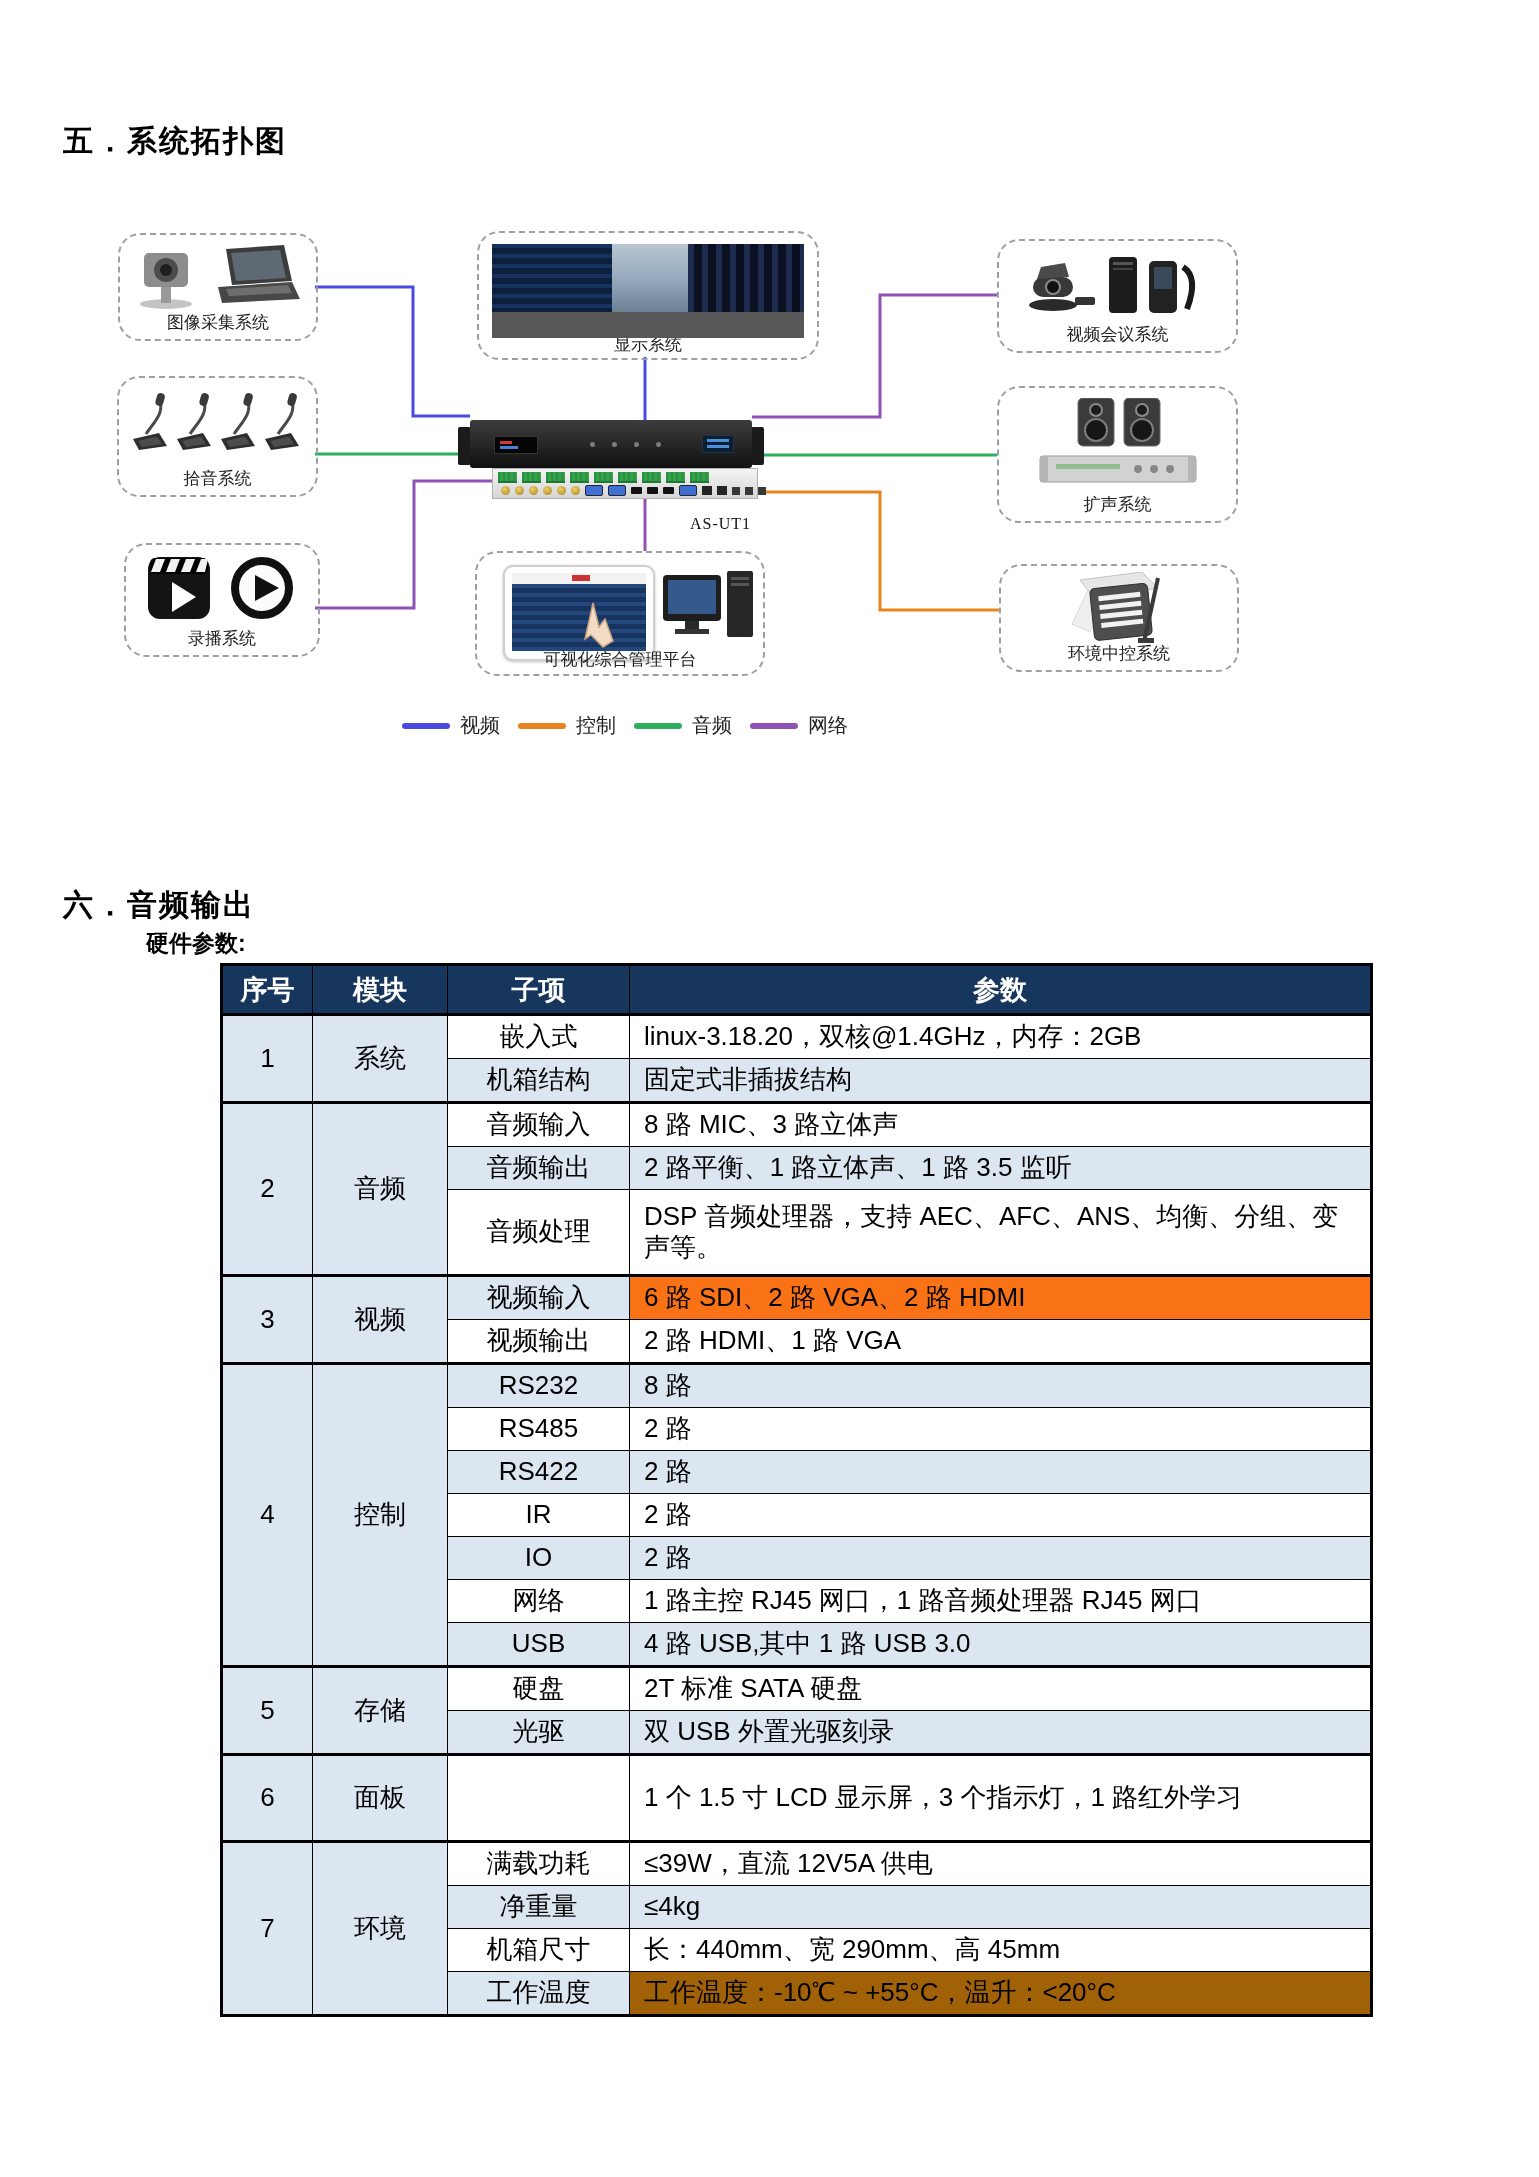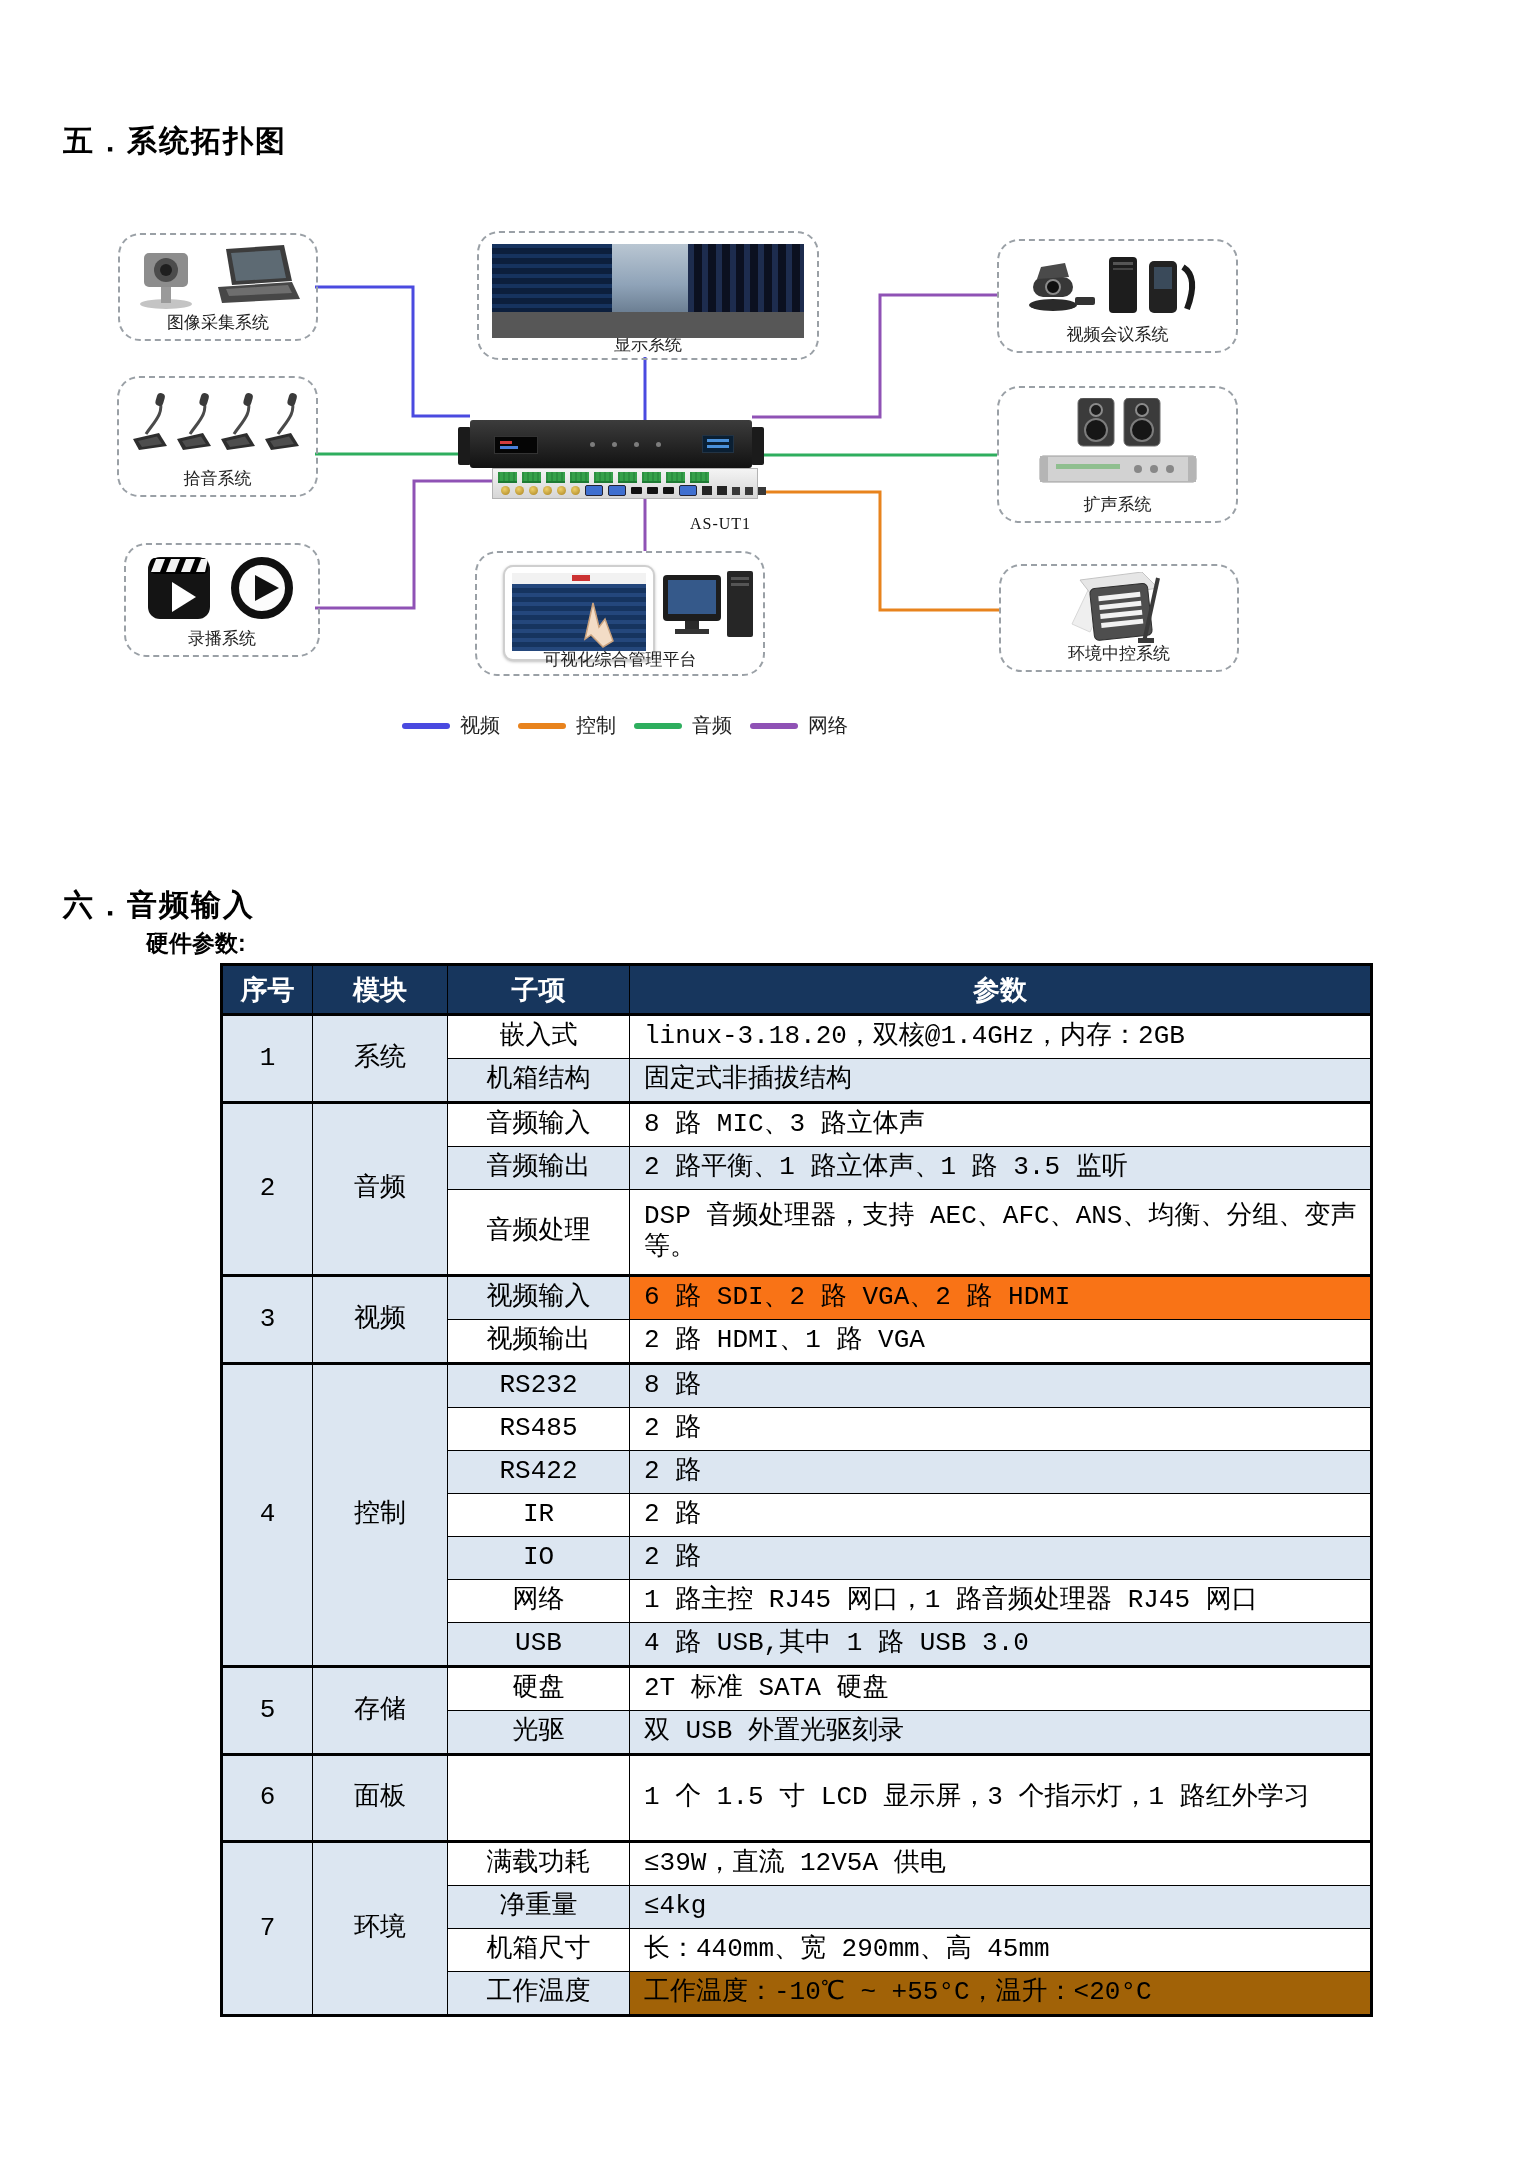--- a/index.html
+++ b/index.html
@@ -58,21 +58,21 @@
      border:2px solid #cfcfcf;border-radius:10px;box-shadow:0 1px 3px rgba(0,0,0,.25);}
   .tab-screen{position:absolute;left:7px;top:6px;right:7px;bottom:8px;background:#16345f;overflow:hidden;}
   .tab-head{height:11px;background:#f2f2f2;position:relative;}
   .tab-head i{position:absolute;left:45%;top:2px;width:18px;height:6px;background:#c33;}
   .tab-body{position:absolute;left:0;right:0;top:11px;bottom:0;
      background-image:repeating-linear-gradient(180deg,#24477c 0 4px,#16345f 4px 9px),
      linear-gradient(90deg,transparent 0 62px,#2a6db5 62px 128px);}
   .hand{position:absolute;left:74px;top:34px;z-index:1;}
   
   .params{position:absolute;left:220px;top:963px;width:1150px;z-index:1;
-     border-collapse:collapse;table-layout:fixed;font-family:Liberation Mono, monospace;
+     border-collapse:collapse;table-layout:fixed;font-family:Liberation Sans, sans-serif;
      font-size:26px;color:#000;border:3px solid #000;}
   .params th{color:#fff;font-size:27px;font-weight:bold;border:1px solid #000;height:47px;padding:0;}
   .params td{border:1px solid #000;height:40px;padding:1px 10px;line-height:1.2;}
   .params td.no,.params td.mod{text-align:center;}
   .params td.sub{text-align:center;}
   .params td.par{text-align:left;padding-left:14px;}
   .params tr.gstart td{border-top:3px solid #000;}
   .params tr.tall td.sub,.params tr.tall td.par{height:82px;}
 </style>
 </head>
@@ -324,21 +324,21 @@
       <div class="legend-item">
         <span class="legend-swatch" style="background: rgb(46, 174, 94);"></span>
         <span class="legend-label">音频</span>
       </div>
       <div class="legend-item">
         <span class="legend-swatch" style="background: rgb(143, 82, 181);"></span>
         <span class="legend-label">网络</span>
       </div>
     </div>
 
-  <h2 class="sec-title" id="sec6">六．音频输入</h2>
+  <h2 class="sec-title" id="sec6">六．音频输出</h2>
   <div class="hw-label">硬件参数:</div>
 
   <table class="params">
     <colgroup>
         <col style="width:91px">
         <col style="width:135px">
         <col style="width:182px">
         <col style="width:742px">
       </colgroup>
     <thead>

